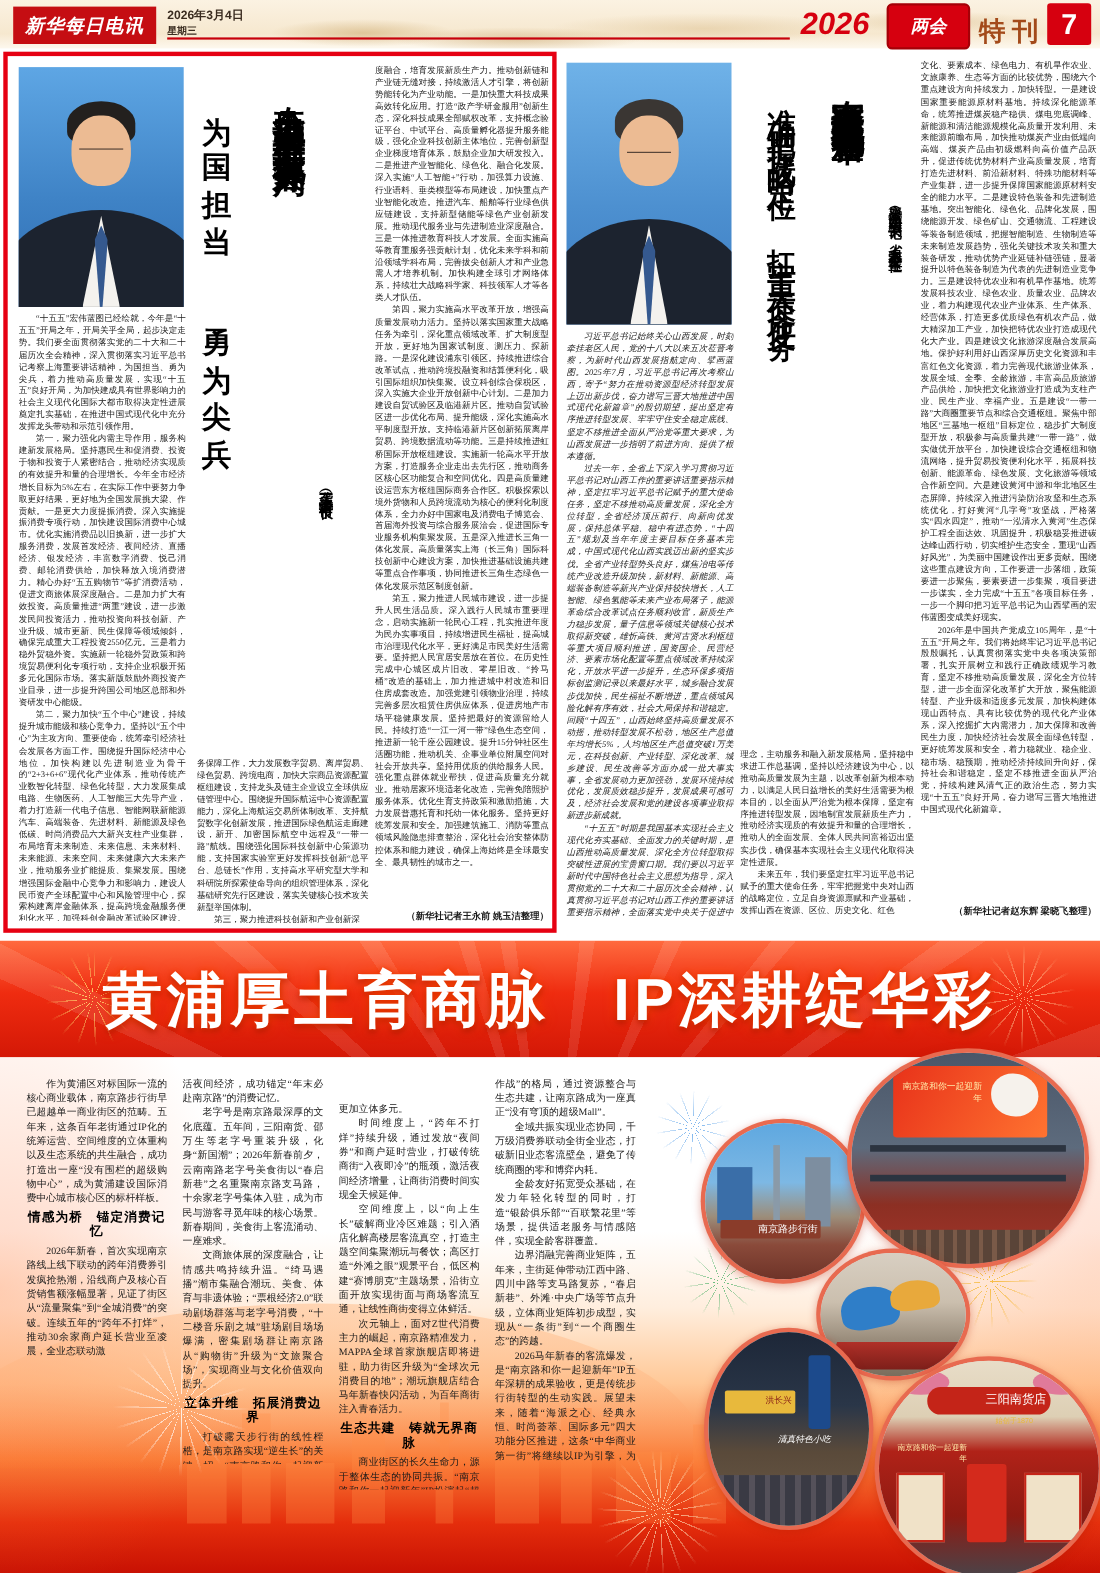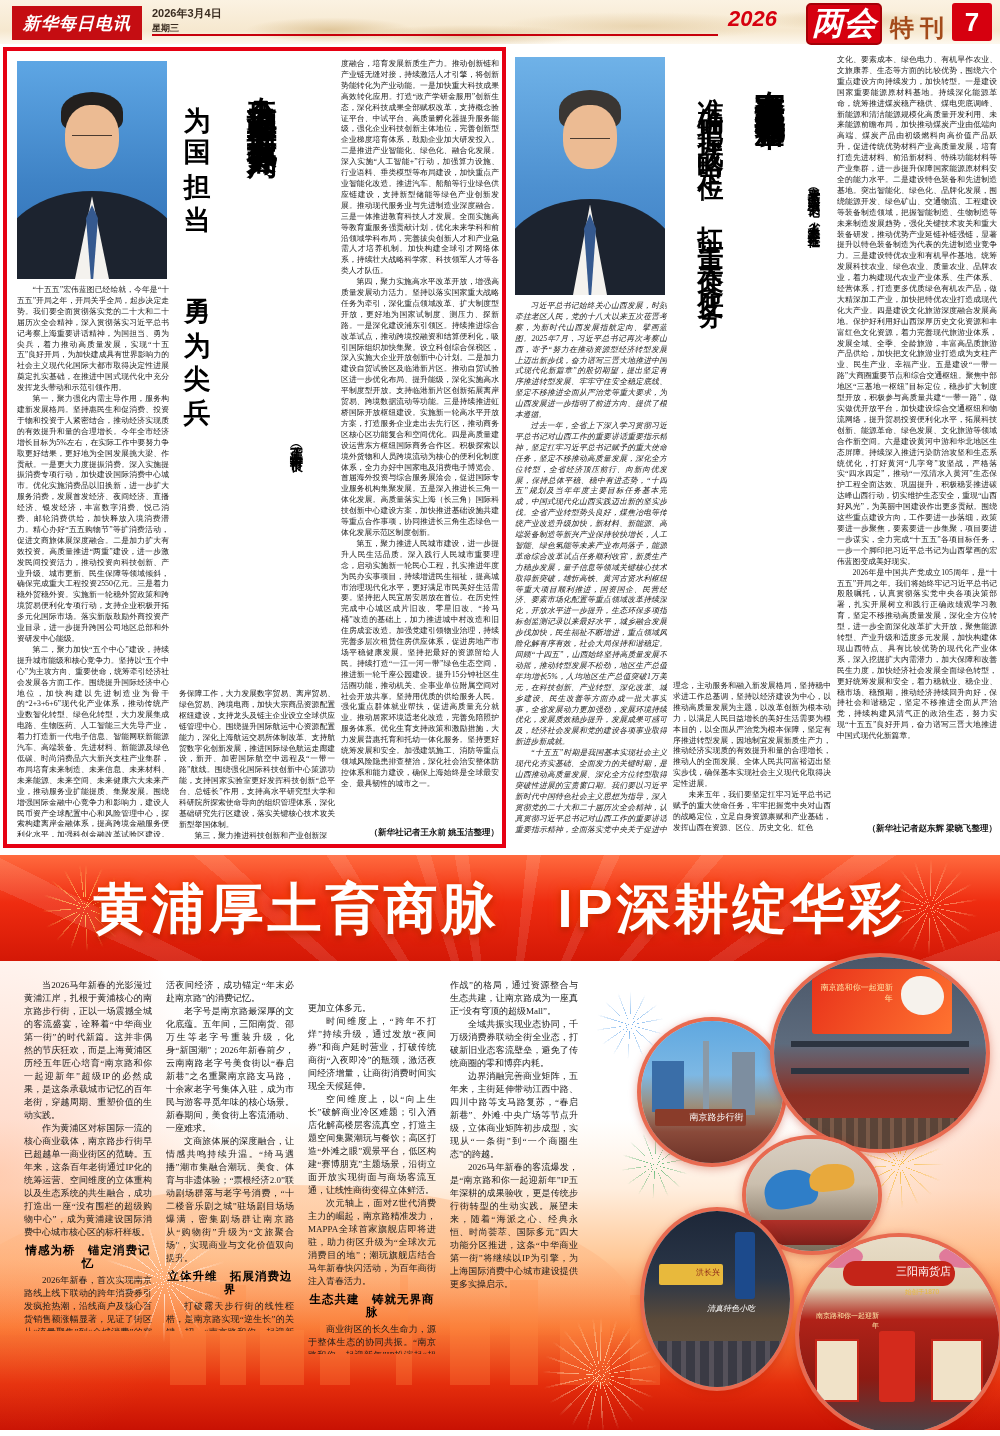--- a/index.html
+++ b/index.html
@@ -13,25 +13,25 @@
     radial-gradient(160px 16px at 470px 36px,rgba(196,158,96,.45),transparent 70%),
     radial-gradient(200px 20px at 640px 26px,rgba(214,182,128,.4),transparent 70%),
     radial-gradient(140px 14px at 850px 20px,rgba(205,170,110,.35),transparent 70%);}
   .masthead{position:absolute;left:12px;top:6px;width:130px;height:34px;background:#c50d12;
     color:#fff;display:flex;align-items:center;justify-content:center;
     font-weight:bold;font-style:italic;font-size:17px;letter-spacing:1px;}
   .dateblock{position:absolute;left:152px;top:6px;font-family:"Liberation Sans",sans-serif;}
   .dateblock .d1{font-size:11px;font-weight:bold;color:#3a2c20;}
   .dateblock .d2{font-size:9px;font-weight:bold;color:#3a2c20;margin-top:1px;}
   .header .rule{position:absolute;left:152px;top:34px;width:566px;height:2px;background:#c7000b;}
-  .ed-year{position:absolute;left:728px;top:6px;font-size:22px;font-weight:900;color:#d6000f;
+  .ed-year{position:absolute;left:728px;top:6px;font-size:28px;font-weight:900;color:#d6000f;
     font-family:"Liberation Sans",sans-serif;font-style:italic;}
   .ed-badge{position:absolute;left:806px;top:3px;width:72px;height:38px;background:#d6000f;
     border:2px solid #a50007;border-radius:5px;color:#fff;display:flex;align-items:center;
-    justify-content:center;font-size:32px;font-weight:900;font-style:italic;}
+    justify-content:center;font-size:16px;font-weight:900;font-style:italic;}
   .ed-label{position:absolute;left:890px;top:12px;font-size:24px;font-weight:900;color:#a34a1a;
     letter-spacing:6px;font-family:"Liberation Sans",sans-serif;}
   .pageno{position:absolute;left:952px;top:3px;width:40px;height:38px;background:#d6000f;
     border-radius:3px;color:#fff;display:flex;align-items:center;justify-content:center;
     font-size:26px;font-weight:900;font-family:"Liberation Sans",sans-serif;}
   
   .bodytext{font-size:7.8px;line-height:10.9px;text-align:justify;overflow:hidden;position:absolute;}
   .bodytext p{margin:0;text-indent:2em;}
   .bodytext p.cont{text-indent:0;}
   .attr{position:absolute;font-size:8.5px;font-weight:bold;text-align:right;}
@@ -179,21 +179,20 @@
     <div style="left:480px;top:40px;width:30px;height:90px;"></div>
   </div>
   <div class="banner">
     <div class="rays"></div>
     <div class="fw" style="left:40px;top:8px;width:90px;height:90px;background:repeating-conic-gradient(rgba(255,230,120,.95) 0 2.5deg,transparent 2.5deg 22deg);"></div>
     <div class="fw" style="left:880px;top:2px;width:100px;height:100px;background:repeating-conic-gradient(rgba(255,200,150,.9) 0 2.5deg,transparent 2.5deg 20deg);"></div>
     <div class="banner-title">黄浦厚土育商脉　IP深耕绽华彩</div>
   </div>
 
   <div class="pcol" style="left:24px;top:124px;">
-    <p>当2026马年新春的光影漫过黄浦江岸，扎根于黄浦核心的南京路步行街，正以一场震撼全城的客流盛宴，诠释着“中华商业第一街”的时代新篇。这并非偶然的节庆狂欢，而是上海黄浦区历经五年匠心培育“南京路和你一起迎新年”超级IP的必然成果，是这条承载城市记忆的百年老街，穿越周期、重塑价值的生动实践。</p>
     <p>作为黄浦区对标国际一流的核心商业载体，南京路步行街早已超越单一商业街区的范畴。五年来，这条百年老街通过IP化的统筹运营、空间维度的立体重构以及生态系统的共生融合，成功打造出一座“没有围栏的超级购物中心”，成为黄浦建设国际消费中心城市核心区的标杆样板。</p>
     <h4>情感为桥　锚定消费记忆</h4>
     <p>2026年新春，首次实现南京路线上线下联动的跨年消费券引发疯抢热潮，沿线商户及核心百货销售额涨幅显著，见证了街区从“流量聚集”到“全城消费”的突破。连续五年的“跨年不打烊”，推动30余家商户延长营业至凌晨，全业态联动激</p>
   </div>
   <div class="pcol" style="left:166px;top:124px;">
     <p class="cont">活夜间经济，成功锚定“年末必赴南京路”的消费记忆。</p>
     <p>老字号是南京路最深厚的文化底蕴。五年间，三阳南货、邵万生等老字号重装升级，化身“新国潮”；2026年新春前夕，云南南路老字号美食街以“春启新巷”之名重聚南京路支马路，十余家老字号集体入驻，成为市民与游客寻觅年味的核心场景。新春期间，美食街上客流涌动、一座难求。</p>
     <p>文商旅体展的深度融合，让情感共鸣持续升温。“绮马遇播”潮市集融合潮玩、美食、体育与非遗体验；“票根经济2.0”联动剧场群落与老字号消费，“十二楼音乐剧之城”驻场剧目场场爆满，密集剧场群让南京路从“购物街”升级为“文旅聚合场”，实现商业与文化价值双向提升。</p>
     <h4>立体升维　拓展消费边界</h4>
     <p>打破露天步行街的线性桎梏，是南京路实现“逆生长”的关键一招。“南京路和你一起迎新年”以IP为支点，从时间、空间、次元三个维度拓展，让消费场景</p>
@@ -202,20 +201,21 @@
     <p class="cont">更加立体多元。</p>
     <p>时间维度上，“跨年不打烊”持续升级，通过发放“夜间券”和商户延时营业，打破传统商街“入夜即冷”的瓶颈，激活夜间经济增量，让商街消费时间实现全天候延伸。</p>
     <p>空间维度上，以“向上生长”破解商业冷区难题；引入酒店化解高楼层客流真空，打造主题空间集聚潮玩与餐饮；高区打造“外滩之眼”观景平台，低区构建“赛博朋克”主题场景，沿街立面开放实现街面与商场客流互通，让线性商街变得立体鲜活。</p>
     <p>次元轴上，面对Z世代消费主力的崛起，南京路精准发力，MAPPA全球首家旗舰店即将进驻，助力街区升级为“全球次元消费目的地”；潮玩旗舰店结合马年新春快闪活动，为百年商街注入青春活力。</p>
     <h4>生态共建　铸就无界商脉</h4>
     <p>商业街区的长久生命力，源于整体生态的协同共振。“南京路和你一起迎新年”IP扮演起“超级大脑”的角色，打破商户“单兵</p>
   </div>
   <div class="pcol" style="left:450px;top:124px;">
     <p class="cont">作战”的格局，通过资源整合与生态共建，让南京路成为一座真正“没有穹顶的超级Mall”。</p>
     <p>全域共振实现业态协同，千万级消费券联动全街全业态，打破新旧业态客流壁垒，避免了传统商圈的零和博弈内耗。</p>
+    <p>全龄友好拓宽受众基础，在发力年轻化转型的同时，打造“银龄俱乐部”“百联繁花里”等场景，提供适老服务与情感陪伴，实现全龄客群覆盖。</p>
     <p>边界消融完善商业矩阵，五年来，主街延伸带动江西中路、四川中路等支马路复苏，“春启新巷”、外滩·中央广场等节点升级，立体商业矩阵初步成型，实现从“一条街”到“一个商圈生态”的跨越。</p>
     <p>2026马年新春的客流爆发，是“南京路和你一起迎新年”IP五年深耕的成果验收，更是传统步行街转型的生动实践。展望未来，随着“海派之心、经典永恒、时尚荟萃、国际多元”四大功能分区推进，这条“中华商业第一街”将继续以IP为引擎，为上海国际消费中心城市建设提供更多实操启示。</p>
   </div>
 
   <div class="fw" style="left:810px;top:100px;width:80px;height:80px;background:repeating-conic-gradient(rgba(70,150,230,.85) 0 2.5deg,transparent 2.5deg 24deg);"></div>
   <div class="fw" style="left:595px;top:135px;width:70px;height:70px;background:repeating-conic-gradient(rgba(70,150,230,.8) 0 2.5deg,transparent 2.5deg 26deg);"></div>
   <div class="fw" style="left:855px;top:265px;width:90px;height:90px;background:repeating-conic-gradient(rgba(245,180,40,.9) 0 2.5deg,transparent 2.5deg 22deg);"></div>
   <div class="fw" style="left:620px;top:275px;width:70px;height:70px;background:repeating-conic-gradient(rgba(60,170,90,.85) 0 2.5deg,transparent 2.5deg 26deg);"></div>
   <div class="fw" style="left:100px;top:360px;width:130px;height:130px;background:repeating-conic-gradient(rgba(255,255,255,.9) 0 2deg,transparent 2deg 18deg);"></div>
   <div class="fw" style="left:540px;top:460px;width:120px;height:120px;background:repeating-conic-gradient(rgba(255,240,200,.9) 0 2deg,transparent 2deg 16deg);"></div>

